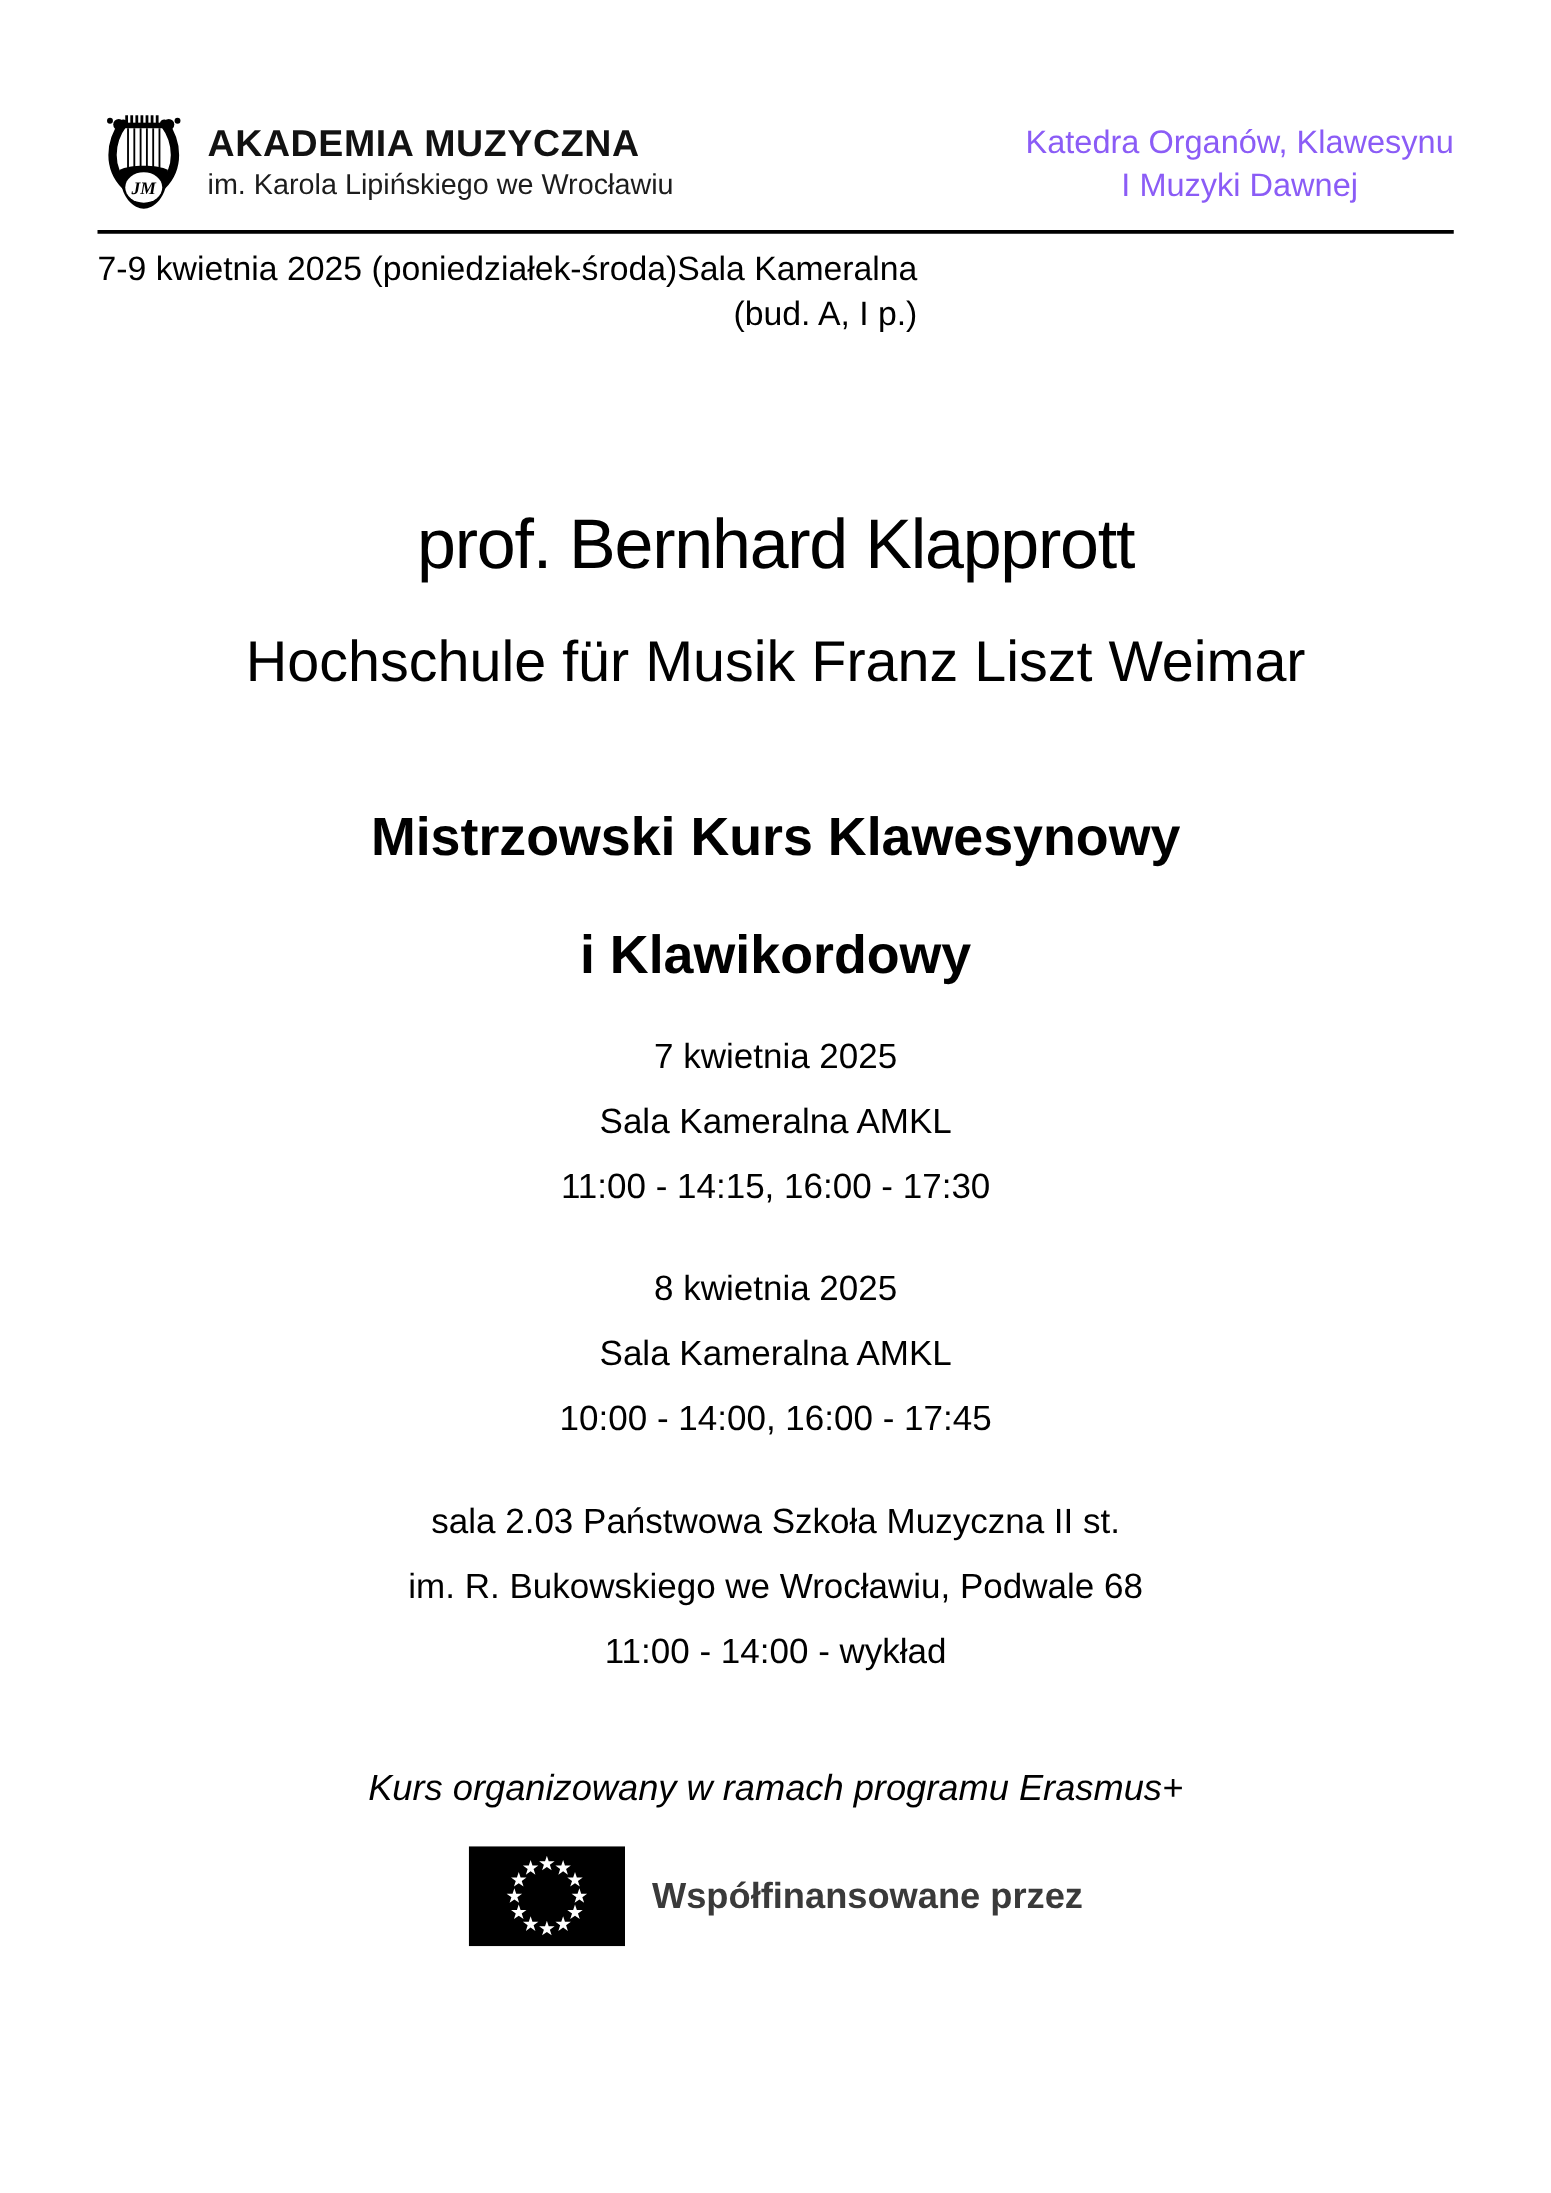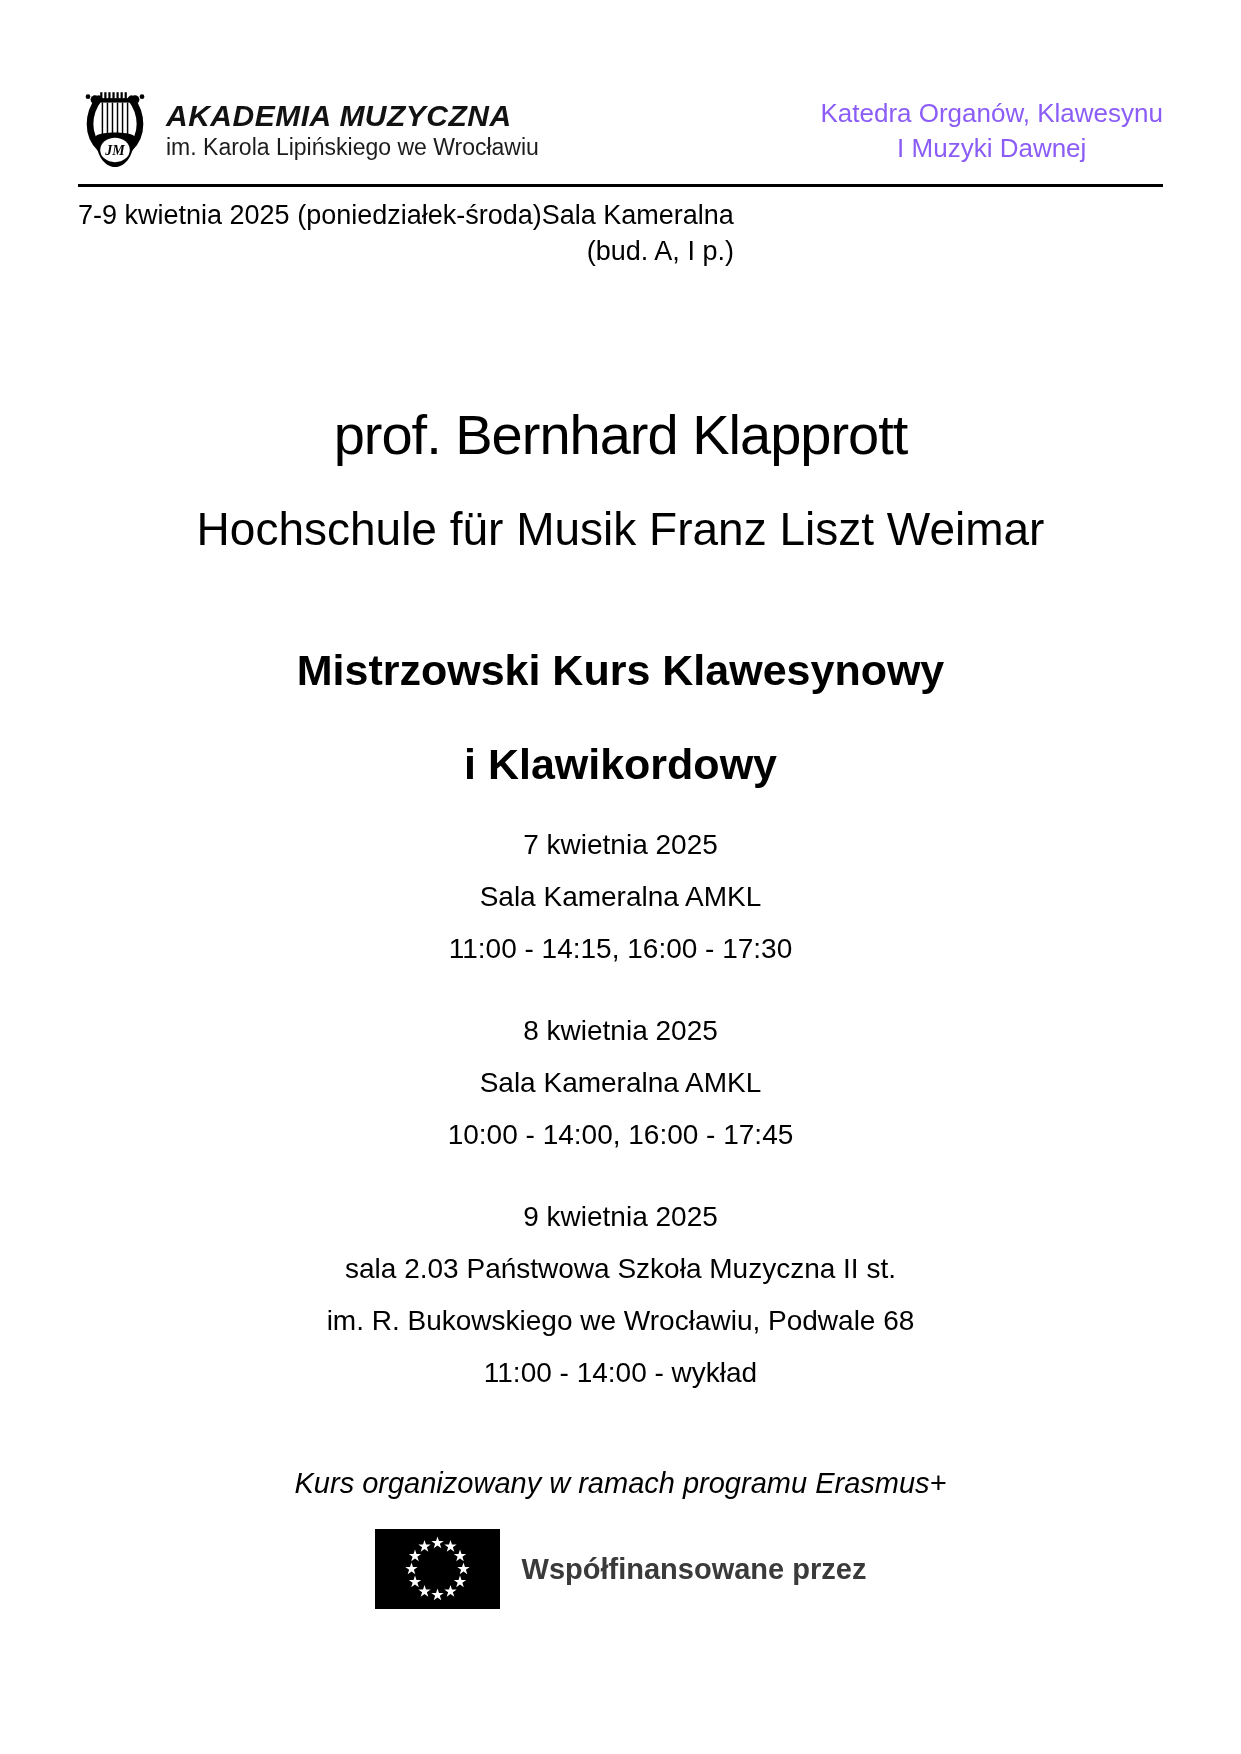--- a/index.html
+++ b/index.html
@@ -24,21 +24,20 @@
   }
   .logo-block { display: flex; align-items: center; }
   .lyre { width: 74px; height: 90px; flex: 0 0 auto; }
   .logo-text { margin-left: 14px; padding-top: 6px; }
   .logo-line1 {
     font-size: 30px;
     font-weight: bold;
     letter-spacing: 0.5px;
     line-height: 34px;
     color: #121212;
-    font-style: italic;
   }
   .logo-line2 { font-size: 23px; line-height: 28px; color: #1c1c1c; }
   .dept-block {
     text-align: center;
     font-size: 26px;
     line-height: 35px;
     padding-top: 14px;
     color: #8b5cf6;
   }
   
@@ -174,21 +173,20 @@
         <div class="schedule-line">7 kwietnia 2025</div>
         <div class="schedule-line">Sala Kameralna AMKL</div>
         <div class="schedule-line">11:00 - 14:15, 16:00 - 17:30</div>
       </div>
       <div class="schedule-block">
         <div class="schedule-line">8 kwietnia 2025</div>
         <div class="schedule-line">Sala Kameralna AMKL</div>
         <div class="schedule-line">10:00 - 14:00, 16:00 - 17:45</div>
       </div>
       <div class="schedule-block">
-        <div class="schedule-line">9 kwietnia 2025</div>
         <div class="schedule-line">sala 2.03 Państwowa Szkoła Muzyczna II st.</div>
         <div class="schedule-line">im. R. Bukowskiego we Wrocławiu, Podwale 68</div>
         <div class="schedule-line">11:00 - 14:00 - wykład</div>
       </div>
     </div>
 
     <div class="erasmus-note">Kurs organizowany w ramach programu Erasmus+</div>
 
     <div class="eu-row">
       <svg class="eu-flag" viewBox="0 0 125 80" aria-hidden="true">

